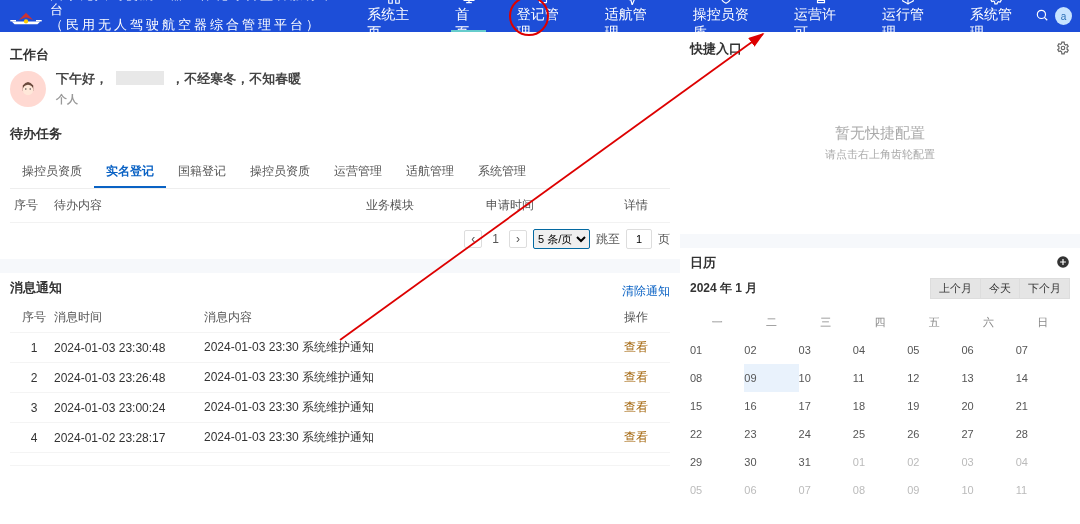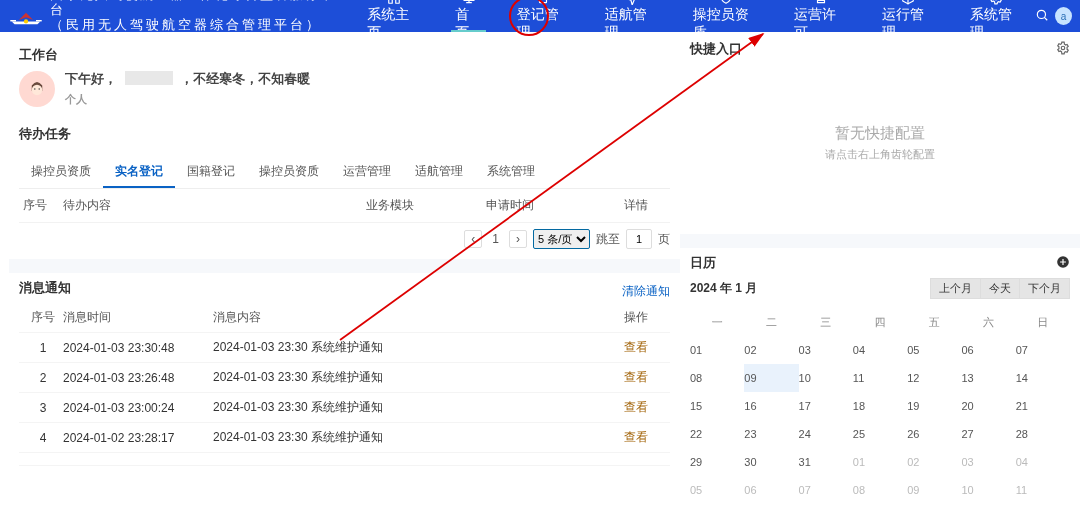--- a/index.html
+++ b/index.html
@@ -13,21 +13,21 @@
   .platform-title .line2 { letter-spacing: 3px; }
   .nav-right { margin-left: auto; display: flex; align-items: center; height: 100%; }
   .nav-item { display: flex; flex-direction: column; align-items: center; justify-content: center; padding: 0 8px; height: 100%; font-size: 14px; cursor: pointer; position: relative; margin-left: 19px; }
   .nav-item .nav-icon { width: 14px; height: 14px; margin-bottom: 1px; }
   .nav-item.active::after { content: ""; position: absolute; bottom: 0; left: 4px; right: 4px; height: 2px; background: #6cc; }
   .circle-highlight { position: absolute; width: 40px; height: 40px; border: 2px solid #d00; border-radius: 50%; pointer-events: none; }
   .avatar-circle { width: 18px; height: 18px; border-radius: 50%; background: #c7e3ff; color: #2b6fb5; display: flex; align-items: center; justify-content: center; font-size: 10px; margin-left: 6px; }
   .search-icon-nav { color: #fff; margin-left: 4px; }
 
   
-  .main { display: flex; height: calc(100% - 32px); padding-left: 9px; }
+  .main { display: flex; height: calc(100% - 32px); }
   .left-col { flex: 1; padding: 8px 10px; overflow: hidden; position: relative; }
   .right-col { width: 400px; padding: 8px 10px; border-left: 0; overflow: hidden; position: relative; }
 
   
   .arrow-svg { position: absolute; top: 0; left: 0; width: 1080px; height: 524px; pointer-events: none; z-index: 10; }
 
   
   .panel-title { font-size: 13px; font-weight: 700; margin: 6px 0 6px 0; }
   .panel-title-row { display:flex; align-items:center; justify-content:space-between; }
   .panel-title .gear, .panel-title-row .gear, .panel-title-row .plus { cursor:pointer; color:#333; }

